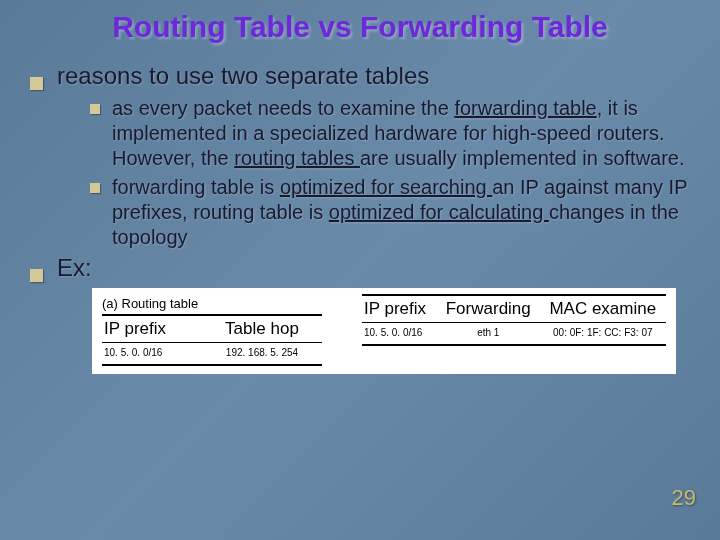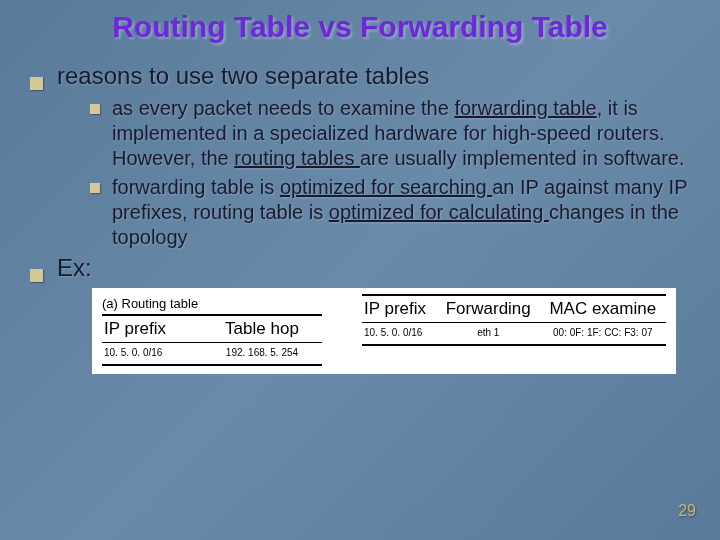--- a/index.html
+++ b/index.html
@@ -98,23 +98,23 @@
   }
   .tbl td {
     font-size: 10px;
     text-align: center;
     padding: 4px 4px 6px 4px;
     border-bottom: 2px solid #000000;
   }
   .tbl td.left, .tbl th.left { text-align: left; padding-left: 2px; }
   .page-num {
     position: absolute;
-    bottom: 20px;
+    bottom: 29px;
     right: 24px;
-    font-size: 16px;
+    font-size: 22px;
     color: #c9b86a;
     text-shadow: 1px 1px 2px rgba(0,0,0,0.4);
   }
 </style>
 </head>
 <body>
 
 <div class="slide">
 
   <div class="title">Routing Table vs Forwarding Table</div>

